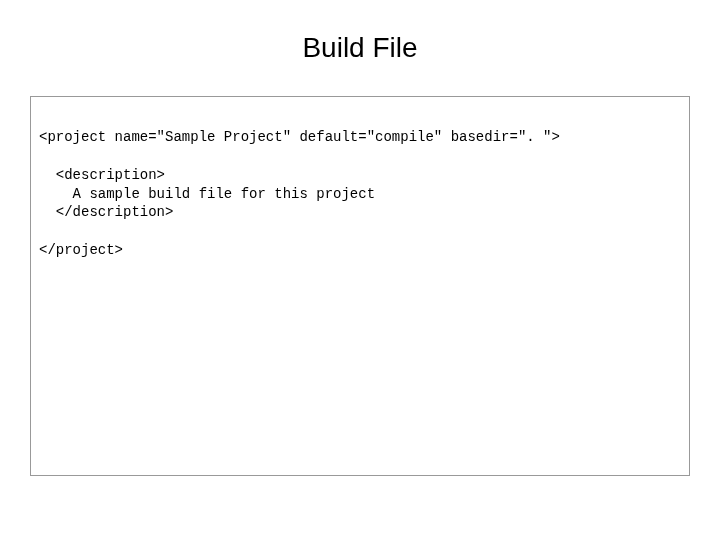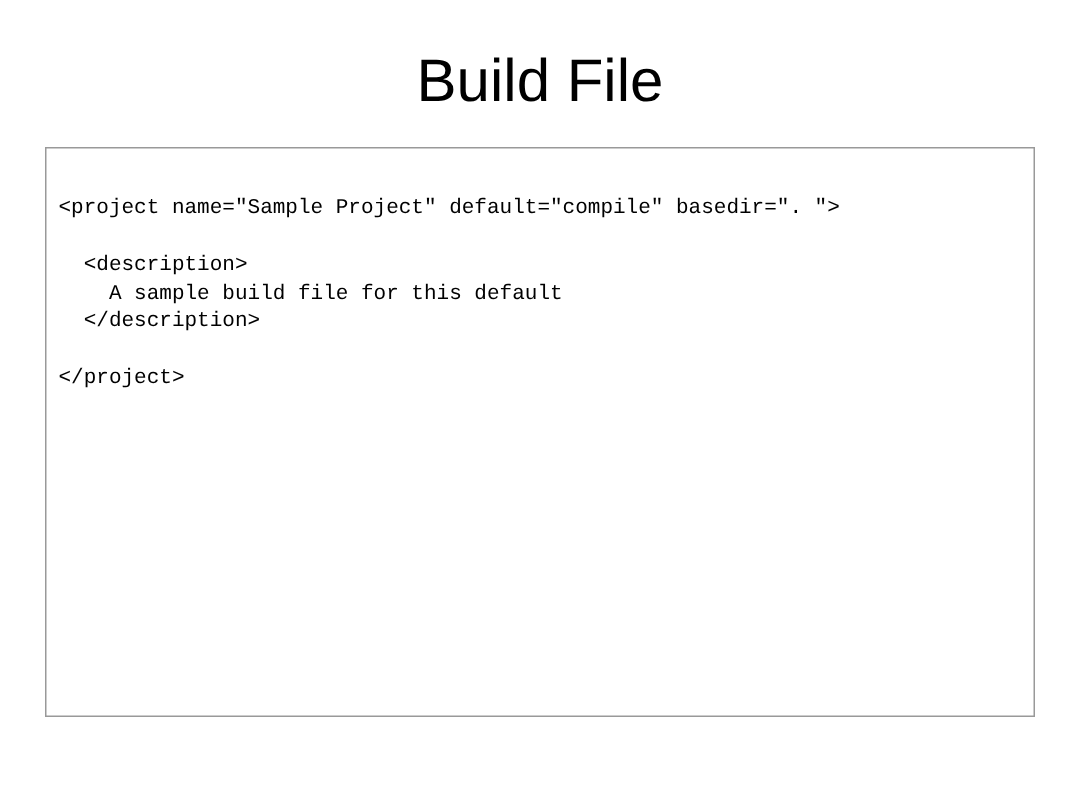--- a/index.html
+++ b/index.html
@@ -9,23 +9,23 @@
     }
     body {
       width: 720px;
       height: 540px;
       background: #ffffff;
       font-family: Arial, Helvetica, sans-serif;
       padding: 20px 30px;
     }
     .title {
       text-align: center;
-      font-size: 40px;
+      font-size: 28px;
       font-weight: normal;
-      margin-bottom: 21px;
+      margin-bottom: 32px;
       margin-top: 12px;
       font-family: Arial, Helvetica, sans-serif;
       color: #000000;
     }
     .code-box {
       border: 1px solid #999999;
       padding: 12px 8px;
       font-family: "Courier New", Courier, monospace;
       font-size: 14px;
       line-height: 1.35;
@@ -40,17 +40,17 @@
   </style>
 </head>
 <body>
 
 <h1 class="title">Build File</h1>
 
 <div class="code-box">
 <span class="code-line">&lt;project name="Sample Project" default="compile" basedir=". "&gt;</span>
 <span class="code-line"></span>
 <span class="code-line">  &lt;description&gt;</span>
-<span class="code-line">    A sample build file for this default</span>
+<span class="code-line">    A sample build file for this project</span>
 <span class="code-line">  &lt;/description&gt;</span>
 <span class="code-line"></span>
 <span class="code-line">&lt;/project&gt;</span>
 </div>
 
 </body></html>

